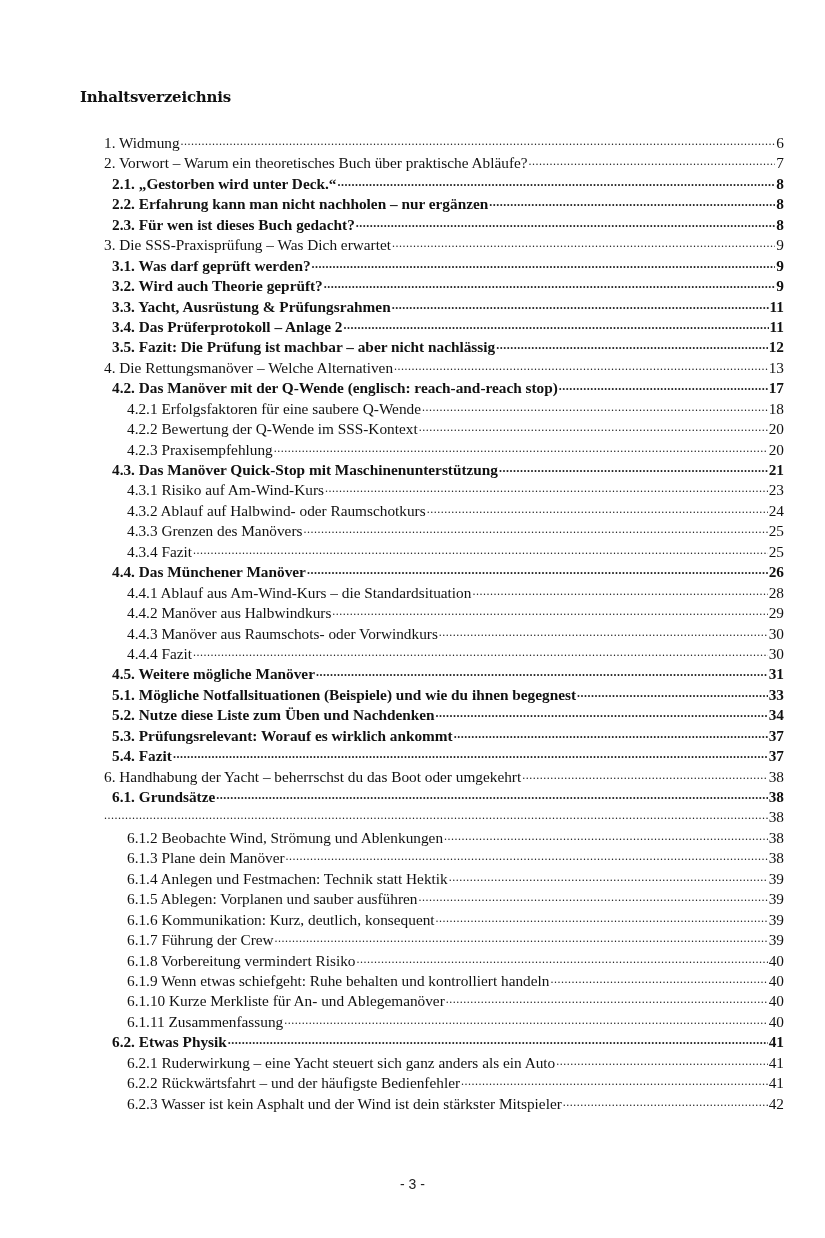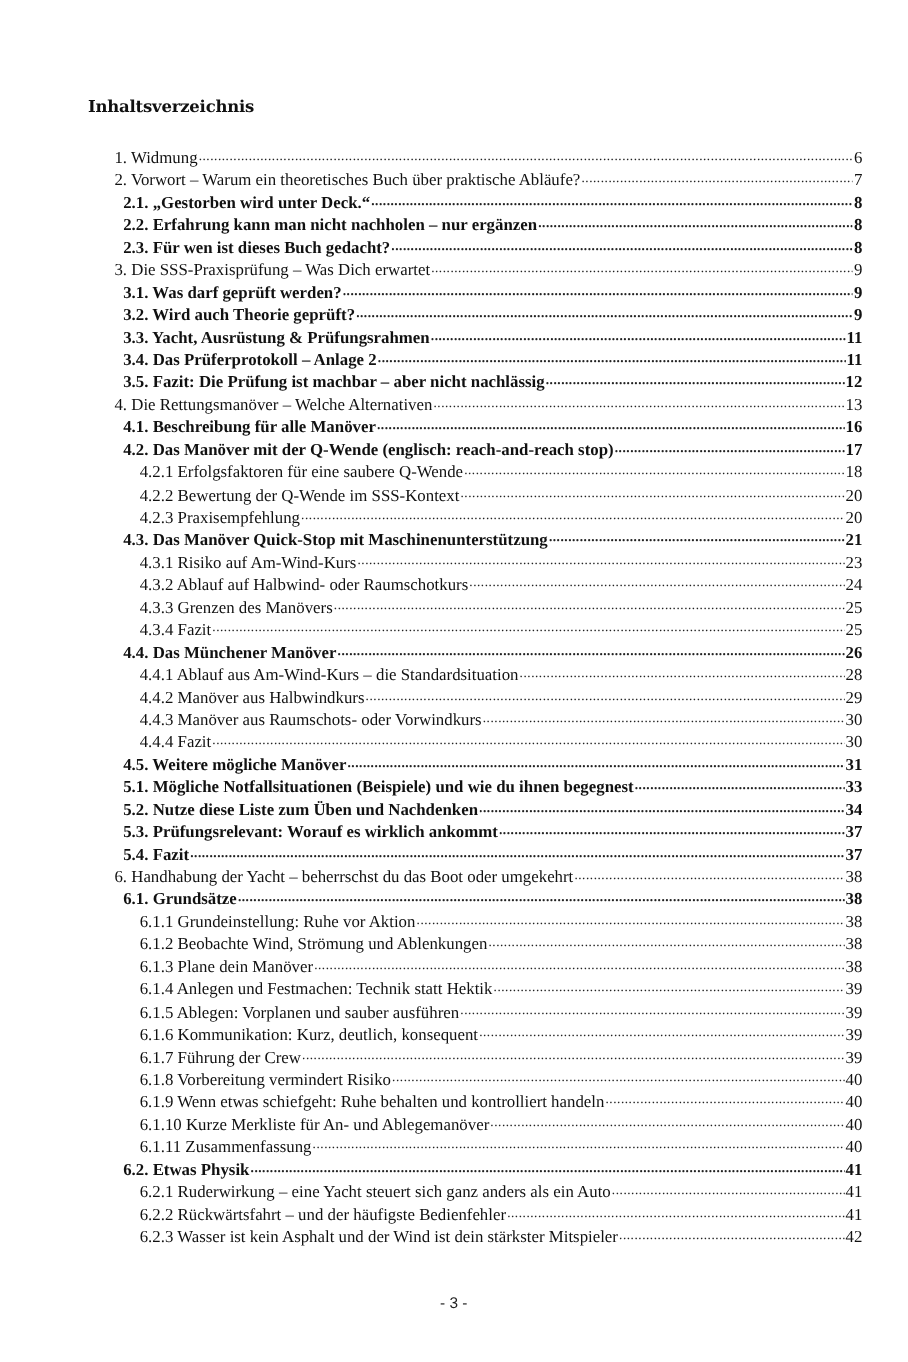--- a/index.html
+++ b/index.html
@@ -82,25 +82,20 @@
         <span class="label">3.5. Fazit: Die Prüfung ist machbar – aber nicht nachlässig</span>
         <span class="dots"></span>
         <span class="pg">12</span>
       </div>
       <div class="entry l1">
         <span class="label">4. Die Rettungsmanöver – Welche Alternativen</span>
         <span class="dots"></span>
         <span class="pg">13</span>
       </div>
       <div class="entry l2">
-        <span class="label">4.1. Beschreibung für alle Manöver</span>
-        <span class="dots"></span>
-        <span class="pg">16</span>
-      </div>
-      <div class="entry l2">
         <span class="label">4.2. Das Manöver mit der Q-Wende (englisch: reach-and-reach stop)</span>
         <span class="dots"></span>
         <span class="pg">17</span>
       </div>
       <div class="entry l3">
         <span class="label">4.2.1 Erfolgsfaktoren für eine saubere Q-Wende</span>
         <span class="dots"></span>
         <span class="pg">18</span>
       </div>
       <div class="entry l3">
@@ -192,21 +187,20 @@
         <span class="label">6. Handhabung der Yacht – beherrschst du das Boot oder umgekehrt</span>
         <span class="dots"></span>
         <span class="pg">38</span>
       </div>
       <div class="entry l2">
         <span class="label">6.1. Grundsätze</span>
         <span class="dots"></span>
         <span class="pg">38</span>
       </div>
       <div class="entry l3">
-        <span class="label">6.1.1 Grundeinstellung: Ruhe vor Aktion</span>
         <span class="dots"></span>
         <span class="pg">38</span>
       </div>
       <div class="entry l3">
         <span class="label">6.1.2 Beobachte Wind, Strömung und Ablenkungen</span>
         <span class="dots"></span>
         <span class="pg">38</span>
       </div>
       <div class="entry l3">
         <span class="label">6.1.3 Plane dein Manöver</span>

